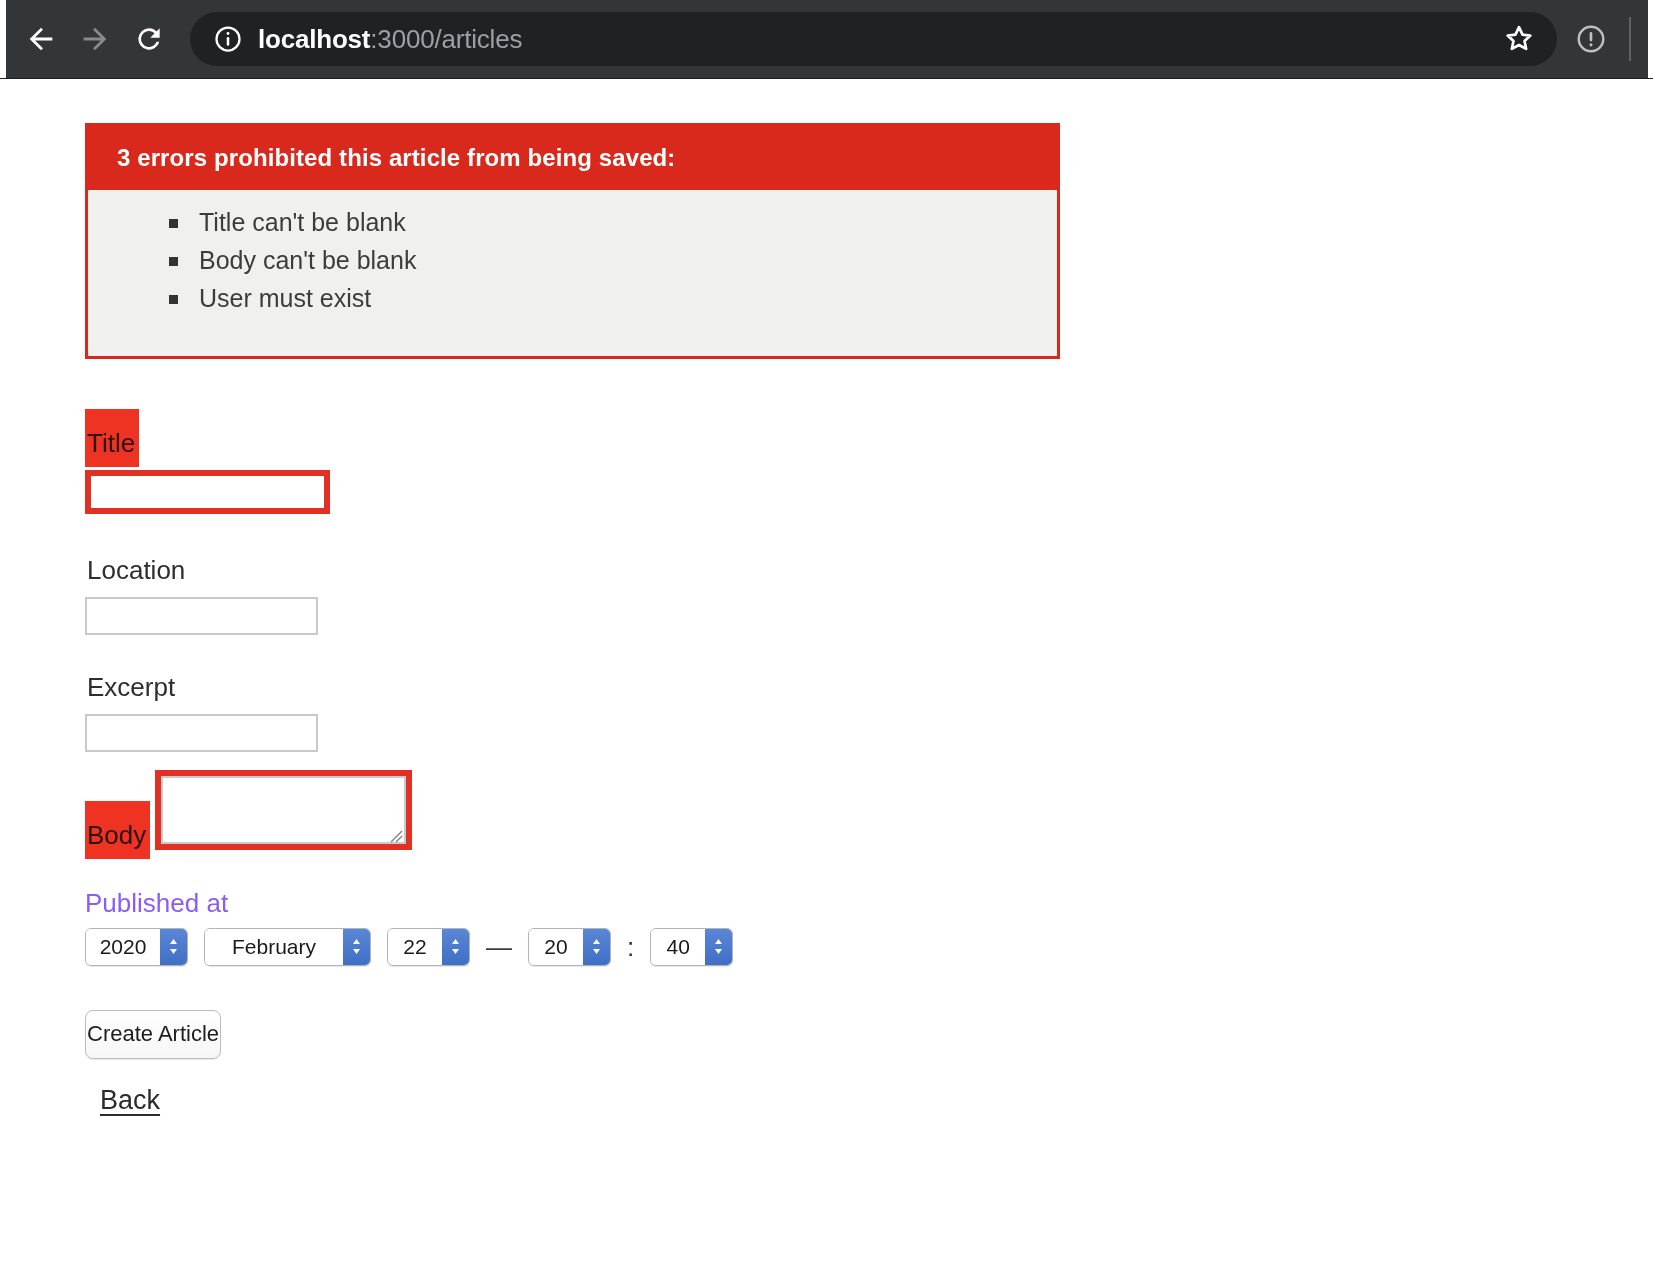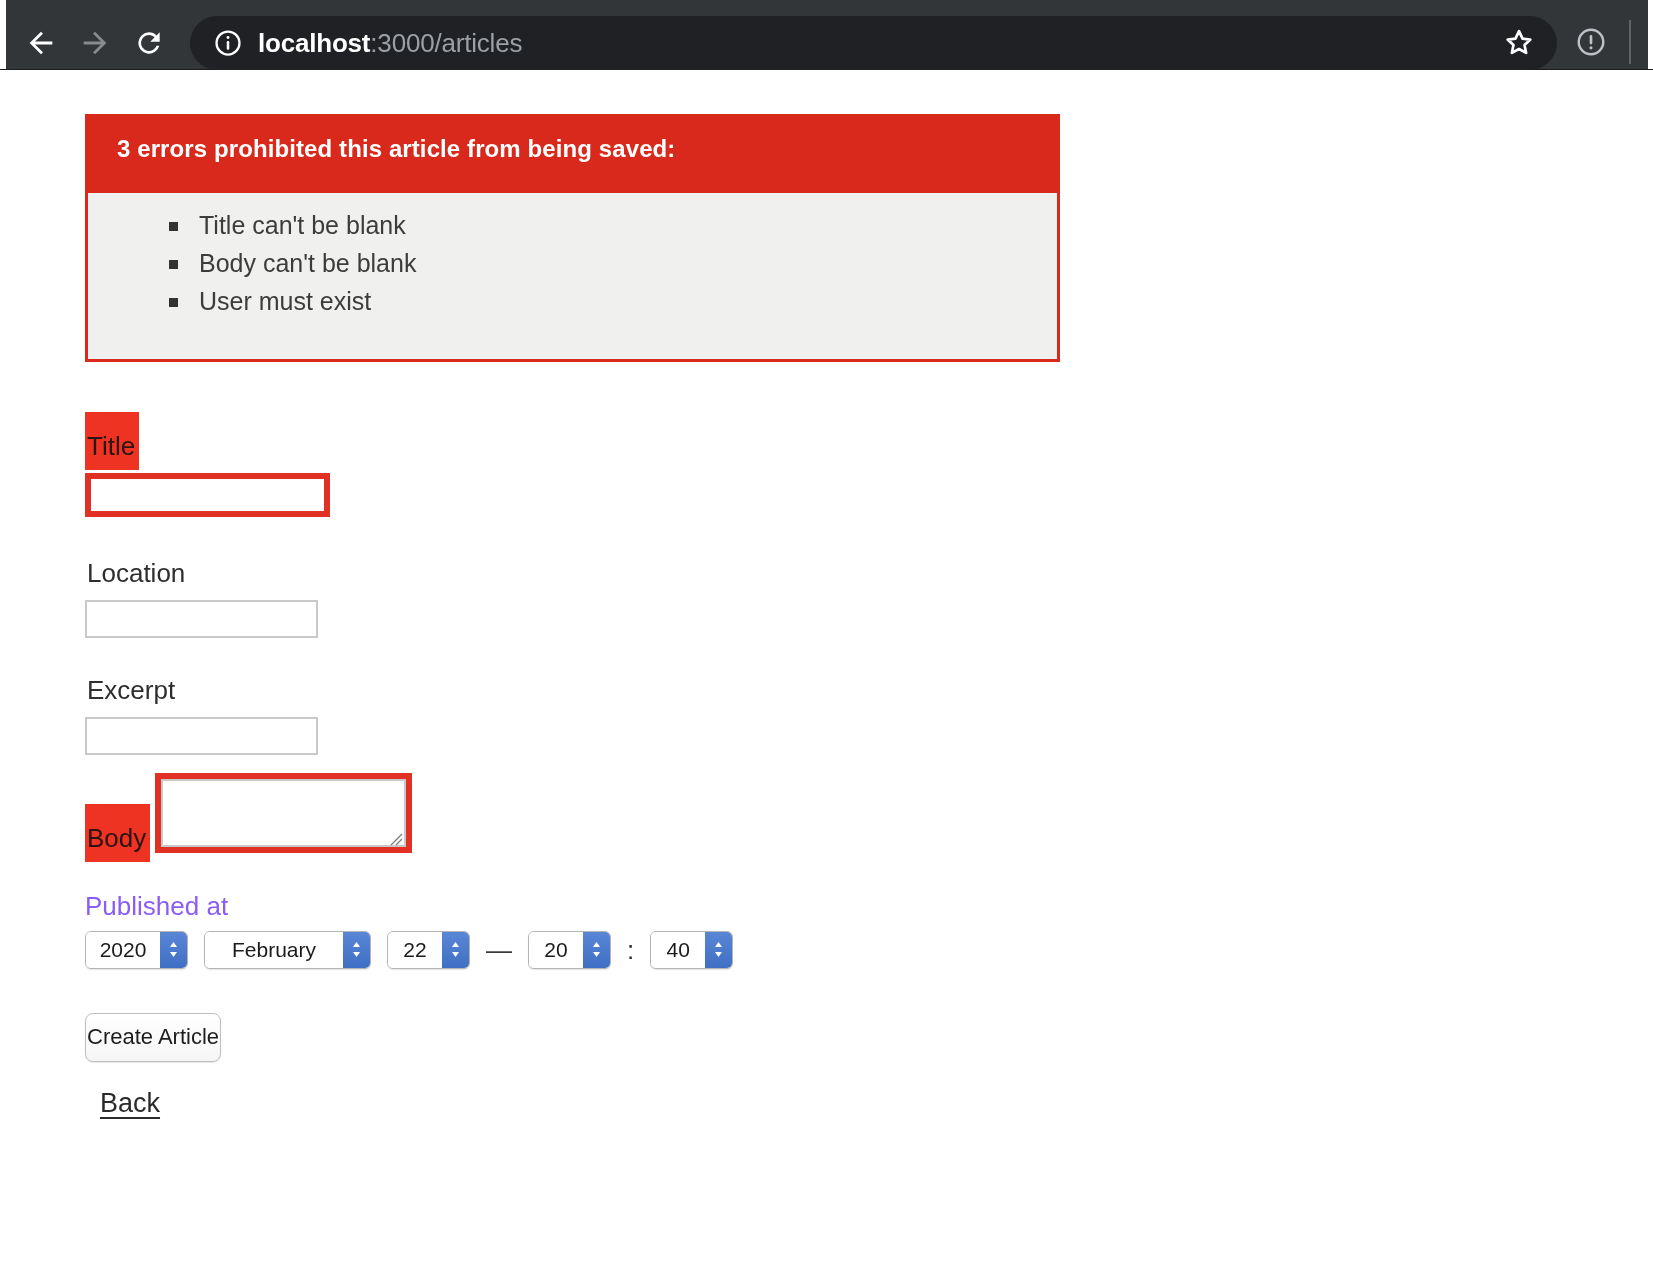--- a/index.html
+++ b/index.html
@@ -8,25 +8,25 @@
     width: 1653px;
     height: 1269px;
     background: #ffffff;
     font-family: "Liberation Sans", "DejaVu Sans", sans-serif;
     overflow: hidden;
   }
 
   
   .browser-chrome {
     position: relative;
-    height: 70px;
+    height: 79px;
     background: #323639;
     border-bottom: 1px solid #1b1d1e;
     display: flex;
-    align-items: flex-start;
+    align-items: center;
     padding: 16px 14px;
   }
   .chrome-left-edge {
     position: absolute;
     left: 0; top: 0; bottom: 0;
     width: 6px;
     background: #ffffff;
   }
   .chrome-right-edge {
     position: absolute;
@@ -132,21 +132,21 @@
     margin-top: 44px;
     border: 3px solid #d9291c;
     background: #f0f0ef;
   }
   .error-explanation h2 {
     margin: 0;
     background: #d9291c;
     color: #ffffff;
     font-size: 24px;
     font-weight: bold;
-    padding: 18px 0 30px 29px;
+    padding: 18px 0 18px 29px;
     letter-spacing: 0.1px;
   }
   .error-explanation ul {
     margin: 5px;
     padding: 8px 0 34px 76px;
     list-style: none;
   }
   .error-explanation li {
     font-size: 25px;
     color: #3c3c3c;

